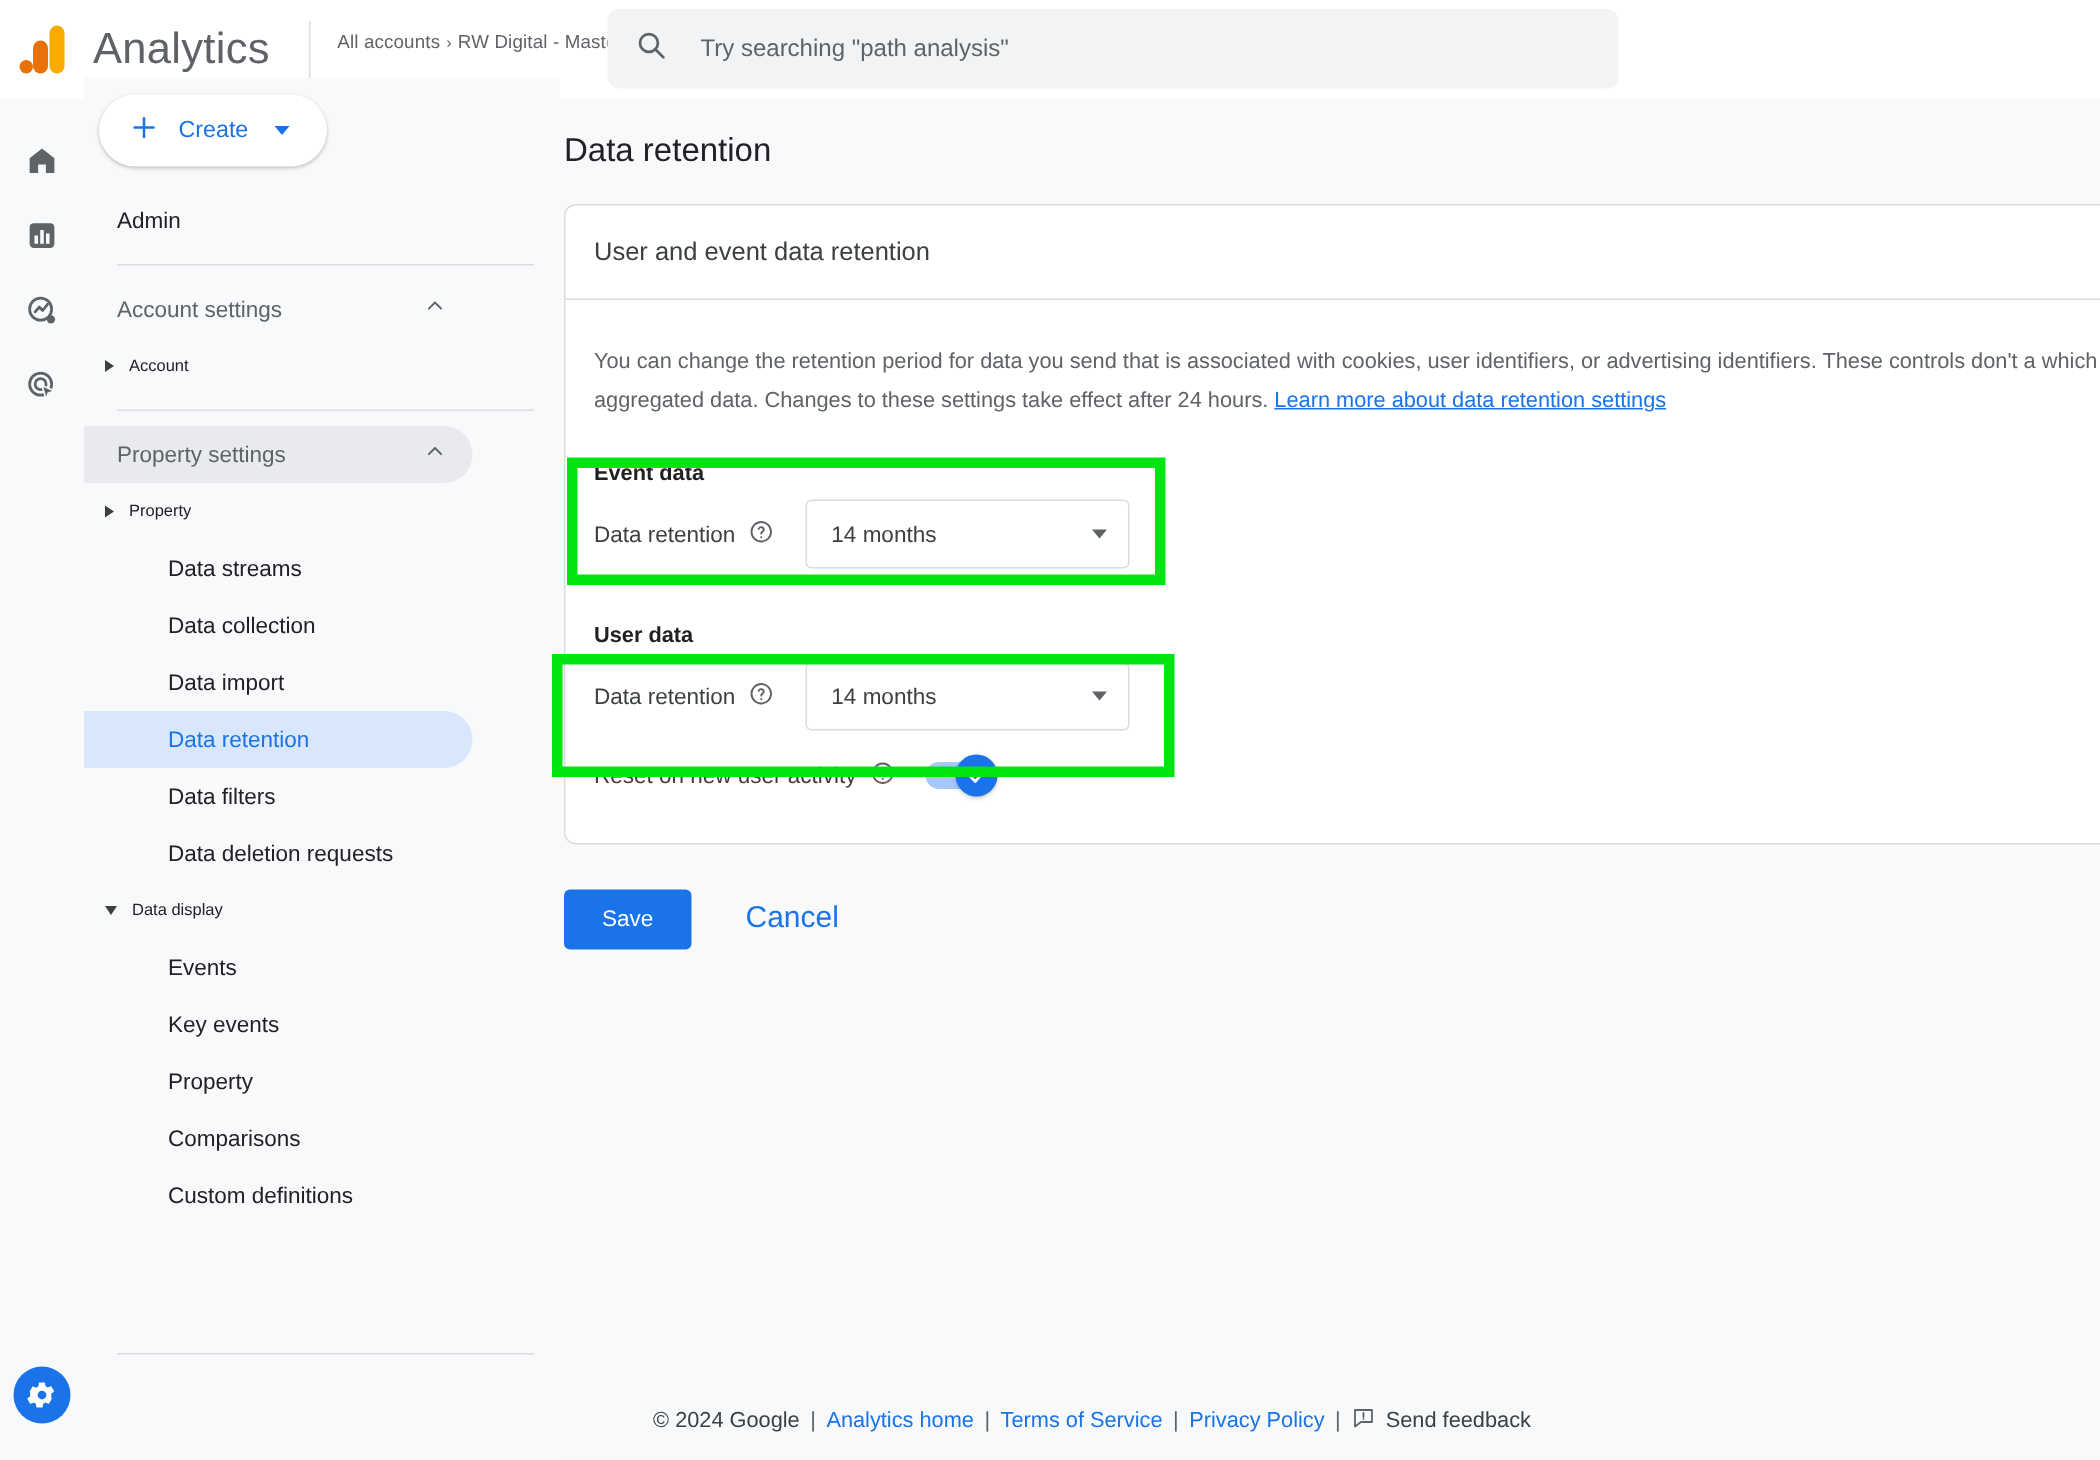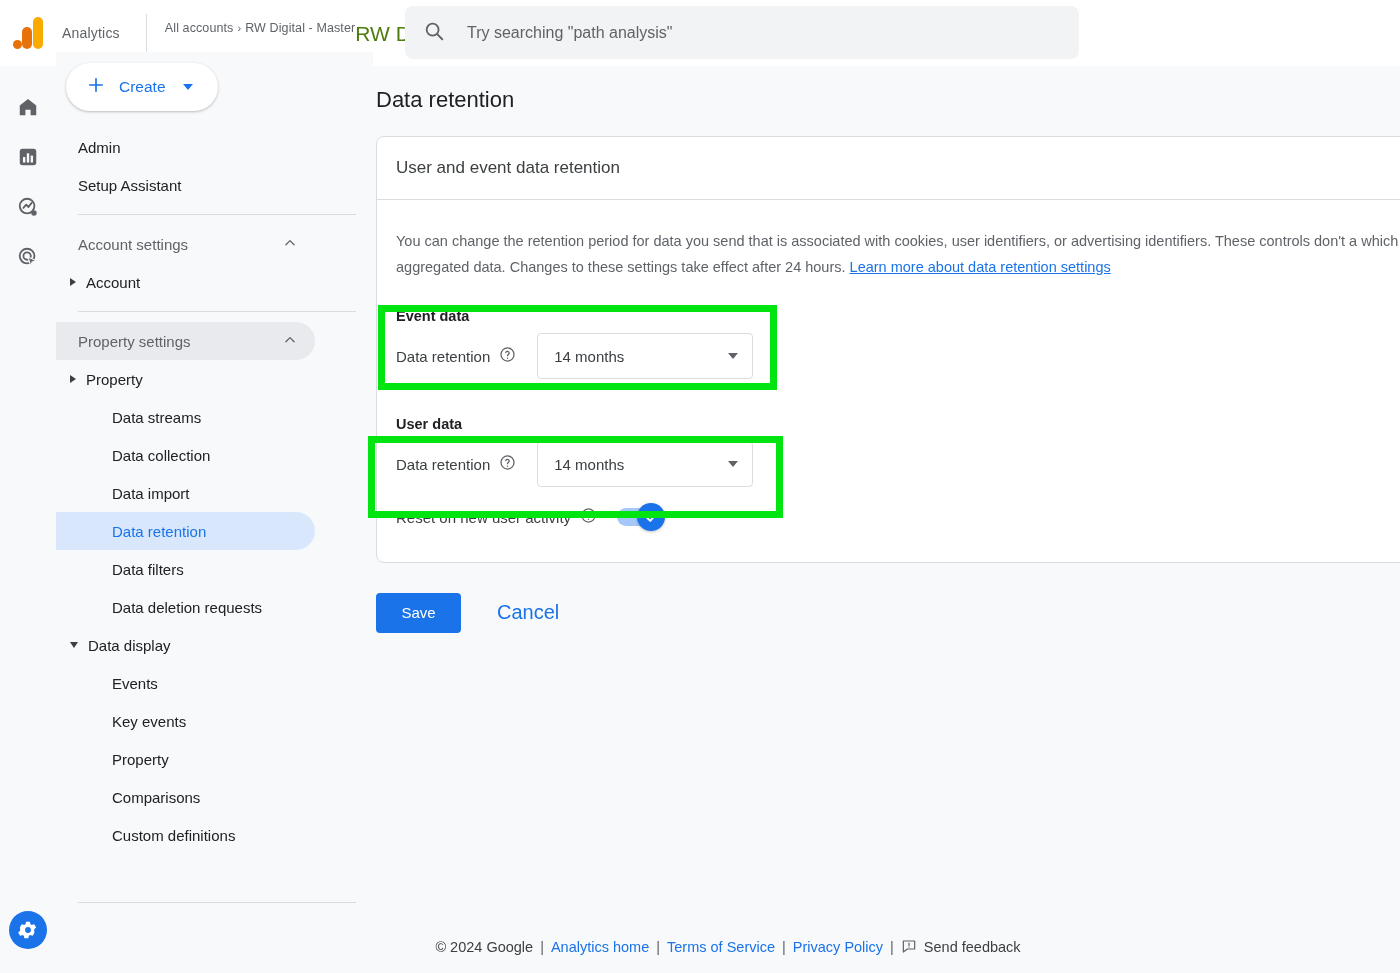--- a/index.html
+++ b/index.html
@@ -24,21 +24,21 @@
   }
   .ga-logo .bar-mid {
     position: absolute; left: 9px; top: 10px; width: 10px; height: 22px;
     border-radius: 5px; background: #E8710A;
   }
   .ga-logo .dot {
     position: absolute; left: 0; top: 23px; width: 9px; height: 9px;
     border-radius: 50%; background: #E8710A;
   }
   .brand {
-    font-size: 14px; color: #5f6368; letter-spacing: .2px;
+    font-size: 29px; color: #5f6368; letter-spacing: .2px;
     margin-left: 6px; font-weight: 400; text-align: right;
   }
   .vdiv { width: 1px; height: 38px; background: #dadce0; margin: 0 18px 0 26px; }
   .acct-block { display: flex; flex-direction: row; justify-content: center; }
   .breadcrumb { font-size: 12.5px; color: #5f6368; letter-spacing: .1px; }
   .breadcrumb .sep { margin: 0 4px; font-size: 11px; }
   .prop-line { display: flex; align-items: center; margin-top: 1px; }
   .prop-name { font-size: 21px; color: #4d7c0f; font-weight: 400; }
   .caret-dn {
     width: 0; height: 0; margin-left: 8px; margin-top: 4px;
@@ -102,21 +102,21 @@
   .nav-item.plain { padding-left: 22px; }
   .nav-sep { height: 1px; background: #dadce0; margin: 10px 17px 10px 22px; }
   .nav-group {
     height: 38px; display: flex; align-items: center; justify-content: space-between;
     font-size: 15px; color: #5f6368; cursor: pointer;
     padding: 0 18px 0 22px; margin-right: 58px; border-radius: 0 19px 19px 0;
   }
   .nav-group.active { background: #e8eaed; }
   .nav-sub {
     height: 38px; display: flex; align-items: center;
-    font-size: 15px; color: #202124; cursor: pointer;
+    font-size: 11px; color: #202124; cursor: pointer;
     padding-left: 14px; margin-right: 58px; border-radius: 0 19px 19px 0;
   }
   .nav-sub.shaded { background: #e8eaed; }
   .tri {
     width: 0; height: 0; margin-right: 10px; flex: none;
   }
   .tri.right {
     border-top: 4.5px solid transparent; border-bottom: 4.5px solid transparent;
     border-left: 6px solid #3c4043;
   }
@@ -299,23 +299,20 @@
             <line x1="4.5" y1="12" x2="19.5" y2="12"></line>
         </svg>
       </span>
       <span class="create-label">Create</span>
       <span class="create-caret"></span>
     </div>
 
     <div class="nav">
       <div class="nav-item plain">
         <span>Admin</span>
-      </div>
-      <div class="nav-item plain">
-        <span>Setup Assistant</span>
       </div>
 
       <div class="nav-sep"></div>
 
       <div class="nav-group">
         <span>Account settings</span>
         <span class="chev-up">
           <svg width="14" height="14" viewBox="0 0 24 24" fill="none" stroke="#5f6368" stroke-width="2.2" stroke-linecap="round" stroke-linejoin="round">
               <polyline points="5,15 12,8 19,15"></polyline>
             </svg>

